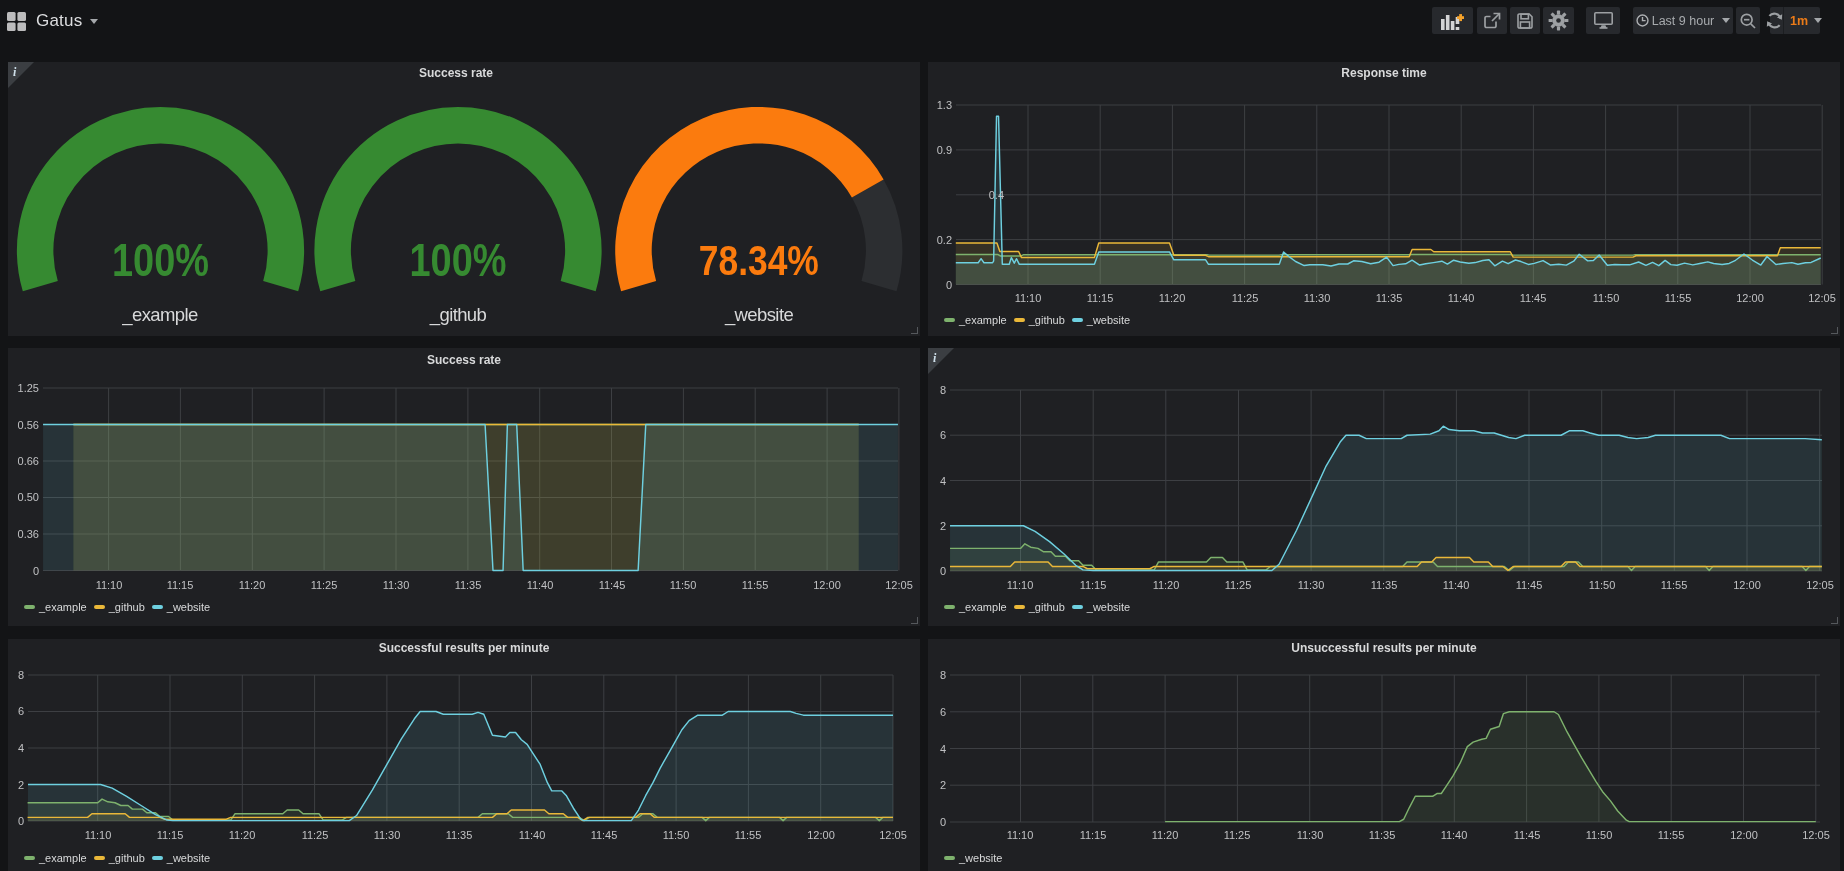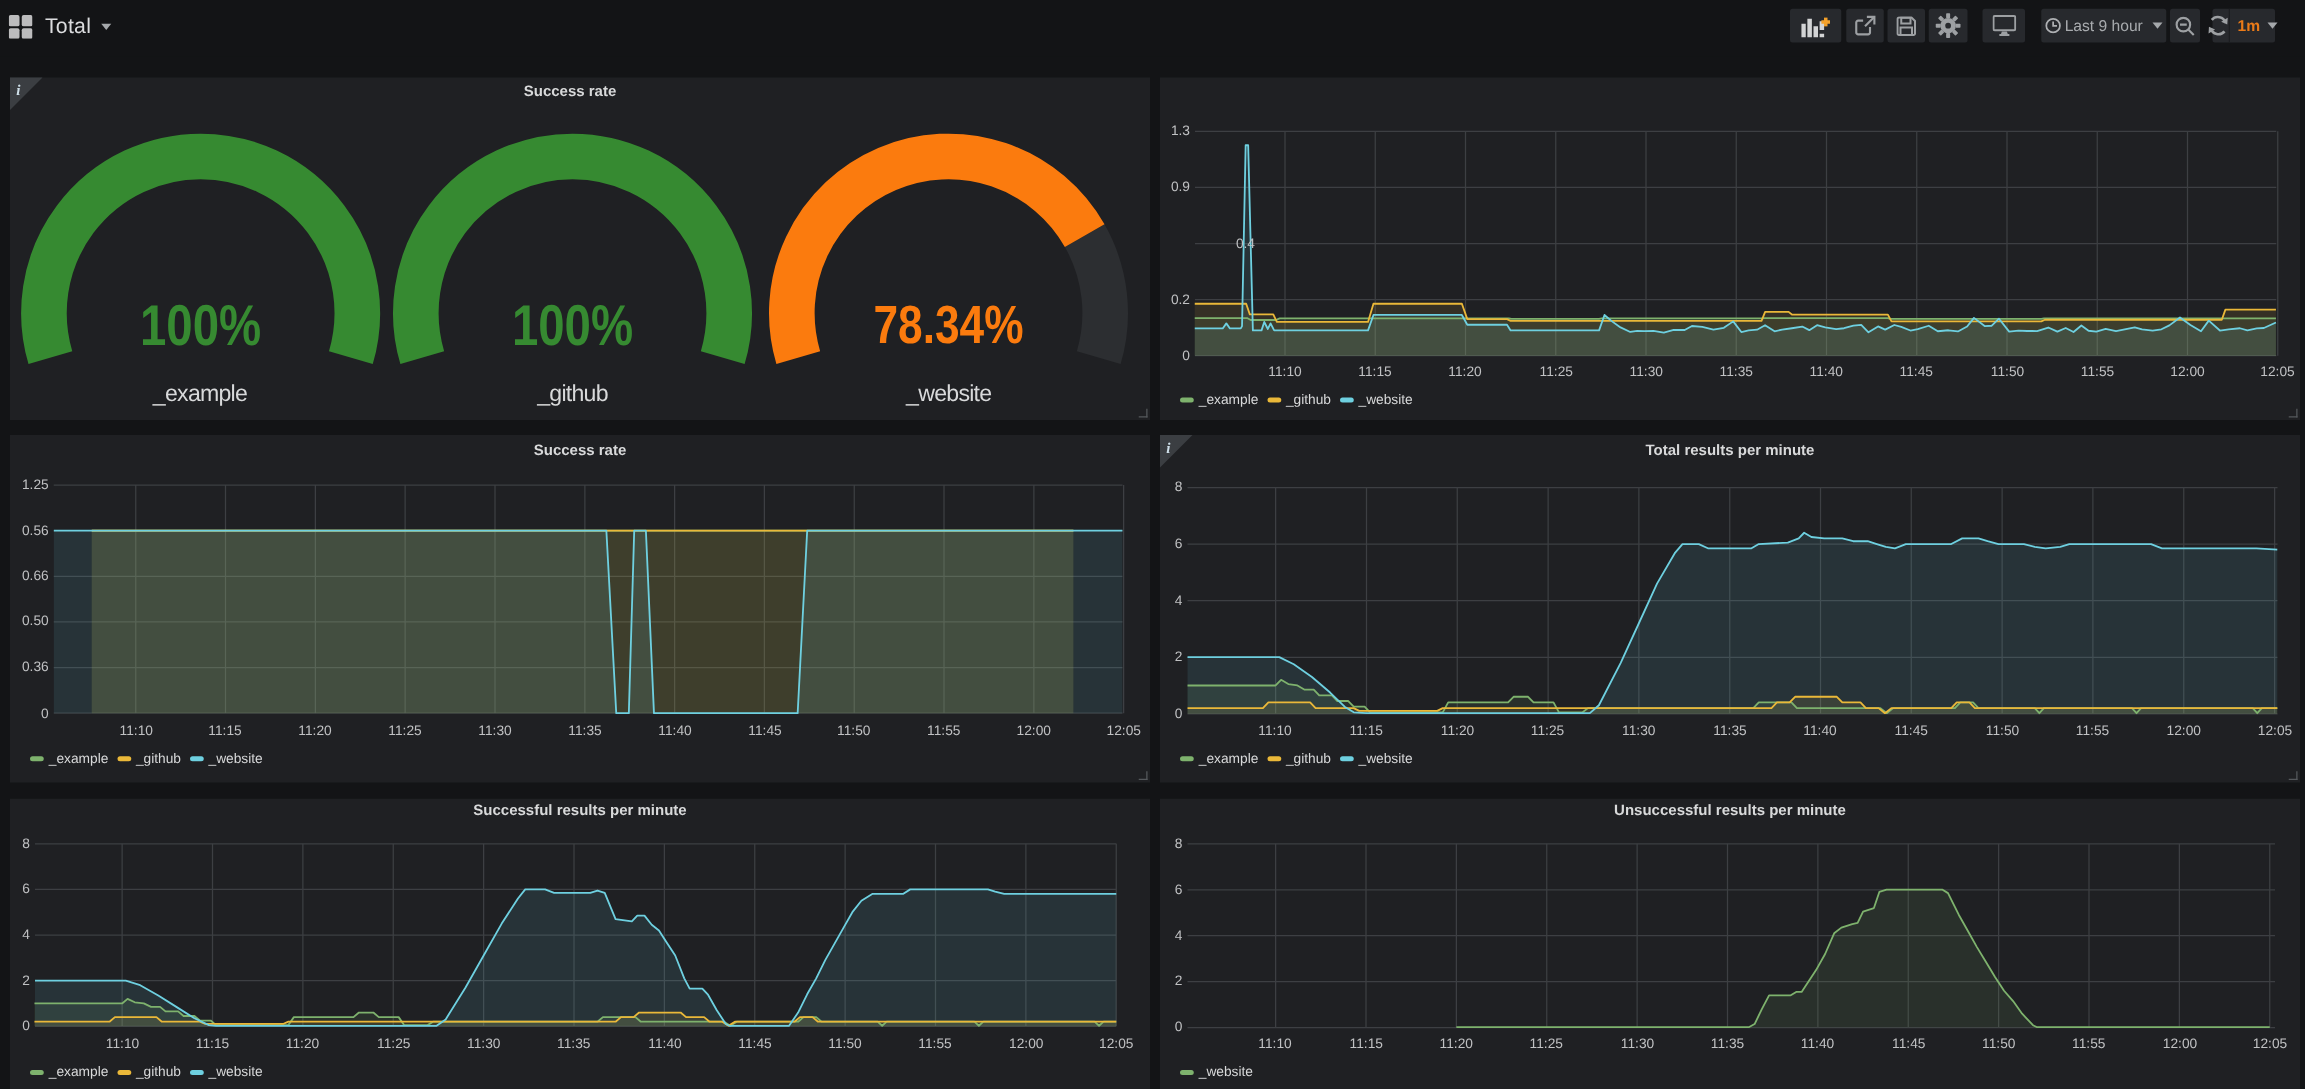--- a/index.html
+++ b/index.html
@@ -24,21 +24,21 @@
 </style></head><body>
 
 <div class="navbar">
   <div class="nav-left">
     <svg width="19" height="19" viewBox="0 0 19 19" style="margin:0 0 0 7px">
       <rect x="0" y="0" width="8.6" height="9" rx="1.5" fill="#bcbcbd"></rect>
       <rect x="10.4" y="0" width="8.6" height="9" rx="1.5" fill="#bcbcbd"></rect>
       <rect x="0" y="10.6" width="8.6" height="8.4" rx="1.5" fill="#bcbcbd"></rect>
       <rect x="10.4" y="10.6" width="8.6" height="8.4" rx="1.5" fill="#bcbcbd"></rect>
     </svg>
-    <span class="dashtitle">Total</span>
+    <span class="dashtitle">Gatus</span>
     <span class="caret" style="margin-left:8px"></span>
   </div>
   <div class="nav-right">
     <div class="btn" style="left:1432px;width:41px">
       <svg width="23" height="19" viewBox="0 0 23 19">
         <rect x="0" y="8" width="3.6" height="11" fill="#d3d4d5"></rect>
         <rect x="4.9" y="4" width="3.6" height="15" fill="#d3d4d5"></rect>
         <rect x="9.8" y="10" width="3.6" height="9" fill="#d3d4d5"></rect>
         <rect x="14.7" y="6" width="3.6" height="7" fill="#d3d4d5"></rect>
         <rect x="14.7" y="16" width="3.6" height="3" fill="#d3d4d5"></rect>
@@ -115,28 +115,28 @@
   </div>
 </div>
 <div style="position:absolute;left:1834px;top:311px;width:2px;height:8px;background:#4a4d51"></div>
 <div class="panel" style="left:8px;top:62px;width:912px;height:274px">
     <div class="ptitle" style="top:4px;width:896px;">Success rate</div>
     <div class="infocorner"></div>
     <div class="infi">i</div>
     <div class="rescorner"></div>
   </div>
 <div class="panel" style="left:928px;top:62px;width:912px;height:274px">
+    <div class="ptitle" style="top:4px;width:100%;">Response time</div>
     <div class="rescorner"></div>
   </div>
 <div class="panel" style="left:8px;top:348px;width:912px;height:278px">
     <div class="ptitle" style="top:5px;width:100%;">Success rate</div>
     <div class="rescorner"></div>
   </div>
 <div class="panel" style="left:928px;top:348px;width:912px;height:278px">
-    <div class="ptitle" style="top:5px;width:100%;">Total results per minute</div>
     <div class="infocorner"></div>
     <div class="infi">i</div>
     <div class="rescorner"></div>
   </div>
 <div class="panel" style="left:8px;top:639px;width:912px;height:278px">
     <div class="ptitle" style="top:2px;width:100%;">Successful results per minute</div>
   </div>
 <div class="panel" style="left:928px;top:639px;width:912px;height:278px">
     <div class="ptitle" style="top:2px;width:100%;">Unsuccessful results per minute</div>
   </div>

